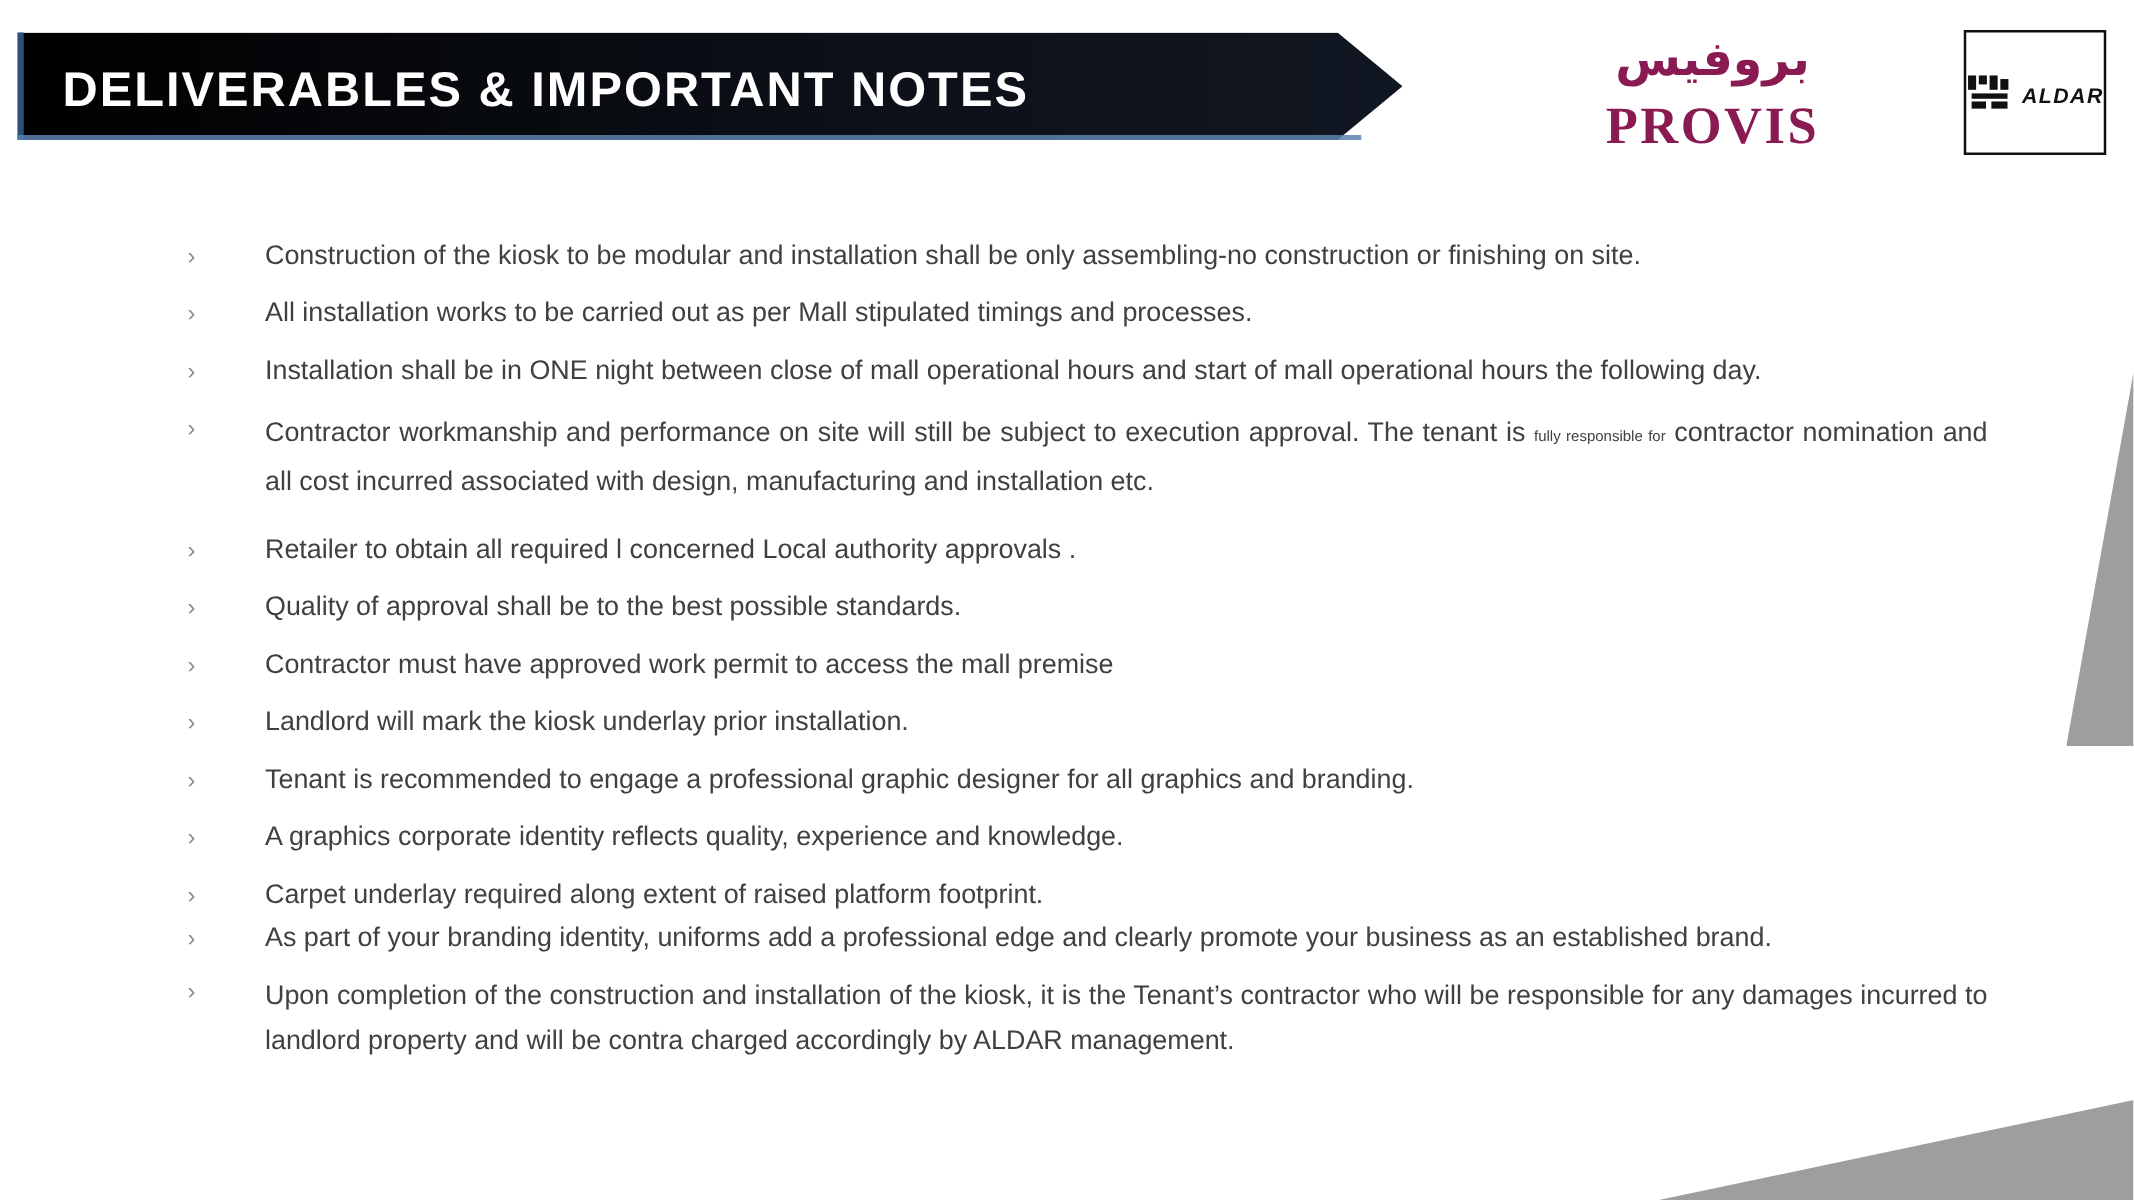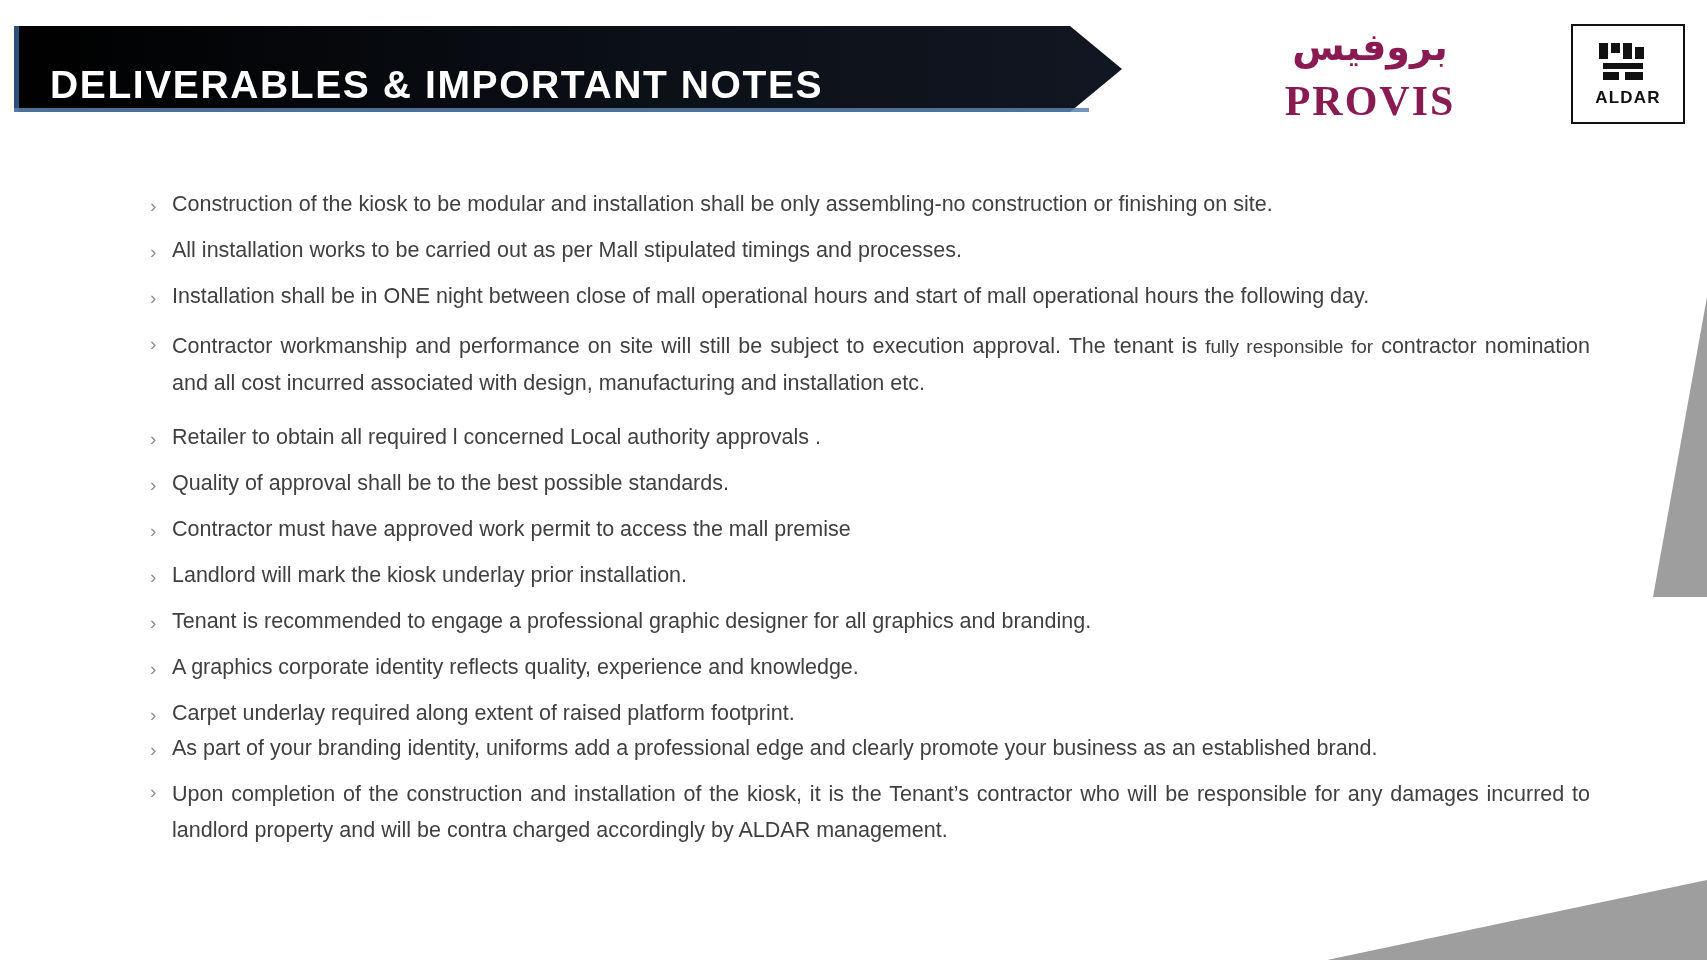--- a/index.html
+++ b/index.html
@@ -44,21 +44,21 @@
     left: 0;
     bottom: 0;
     width: 1075px;
     height: 4px;
     background: #5b82b0;
     opacity: .85;
   }
   .title-banner .title-text {
     position: absolute;
     left: 36px;
-    top: 16px;
+    top: 4px;
     height: 86px;
     display: flex;
     align-items: center;
     color: #ffffff;
     font-size: 39px;
     font-weight: bold;
     letter-spacing: 1.6px;
     white-space: nowrap;
   }
 
@@ -92,23 +92,24 @@
 
   .aldar-logo {
     position: absolute;
     right: 22px;
     top: 24px;
     width: 110px;
     height: 96px;
     border: 2px solid #111;
     background: #fff;
     display: flex;
-    flex-direction: column;
+    flex-direction: row;
     align-items: center;
     justify-content: center;
+    font-style: italic;
   }
   .aldar-logo .mark {
     width: 62px;
     height: 42px;
     display: block;
   }
   .aldar-logo .word {
     font-size: 17px;
     font-weight: bold;
     letter-spacing: 1.2px;
@@ -134,29 +135,30 @@
     color: #8d8d8d;
     font-size: 19px;
     line-height: 28px;
     padding-top: 2px;
   }
   .bullet .txt {
     flex: 1 1 auto;
     font-size: 21.5px;
     line-height: 28px;
     color: #404040;
+    margin-left: 40px;
   }
   .bullet.justify .txt {
     text-align: justify;
     line-height: 36px;
   }
   .bullet.tight { margin-bottom: 5px; }
   .bullet.tight2 { margin-bottom: 12px; }
   .sup-note {
-    font-size: 19px;
+    font-size: 12px;
     color: #404040;
   }
 
   
   .corner-right {
     position: absolute;
     right: 0;
     top: 297px;
     width: 54px;
     height: 300px;

